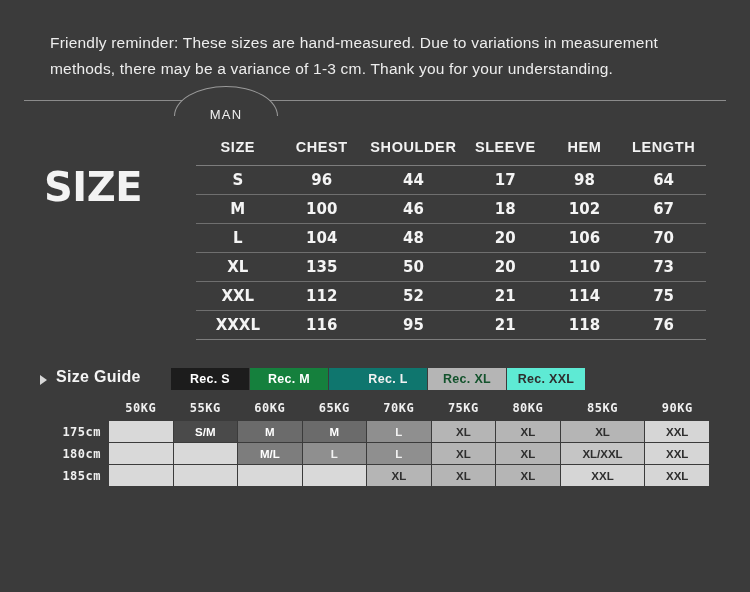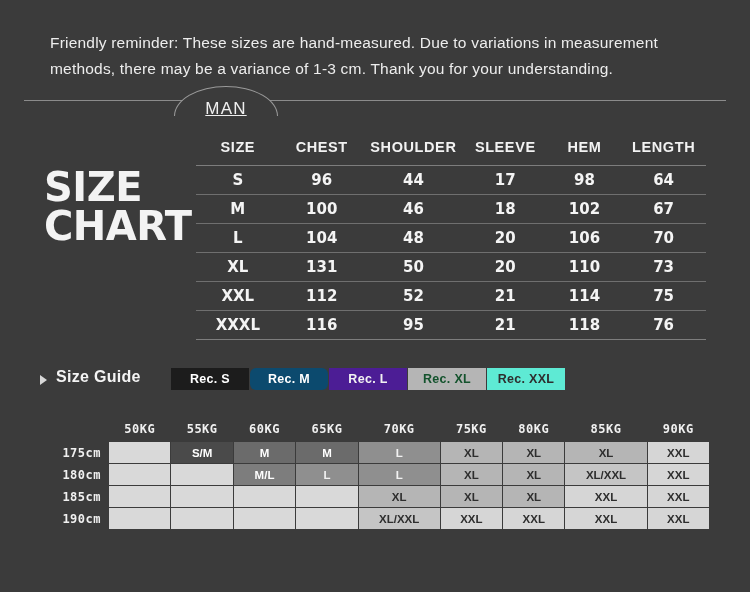--- a/index.html
+++ b/index.html
@@ -53,25 +53,24 @@
     background: #3b3b3b;
     border: 1px solid #9a9a9a;
     border-top-left-radius: 52px 30px;
     border-top-right-radius: 52px 30px;
     border-bottom: none;
     box-sizing: border-box;
     text-align: center;
   }
   .man-bubble span {
     display: block;
-    margin-top: 12px;
-    font-size: 17px;
+    margin-top: 20px;
+    font-size: 13px;
     letter-spacing: 1.2px;
     color: #efefef;
-    text-decoration: underline;
   }
 
   
   .size-chart-title {
     position: absolute;
     left: 44px;
     top: 168px;
     width: 160px;
     font-family: "DejaVu Sans", sans-serif;
     font-weight: bold;
@@ -156,21 +155,21 @@
     font-size: 12.5px;
     font-weight: bold;
     letter-spacing: 0.3px;
     margin-right: 1px;
   }
 
   
   .grid-wrap {
     position: absolute;
     left: 40px;
-    top: 421px;
+    top: 400px;
     width: 670px;
   }
   .wh-table {
     border-collapse: collapse;
     width: 670px;
     font-family: "DejaVu Sans Mono", monospace;
   }
   .wh-table th.wcol {
     font-size: 12px;
     font-weight: bold;
@@ -213,21 +212,20 @@
   <div class="reminder">Friendly reminder: These sizes are hand-measured. Due to variations in measurement methods, there may be a variance of 1-3 cm. Thank you for your understanding.</div>
 
   <div class="divider"></div>
 
   <div class="man-bubble">
     <span>MAN</span>
   </div>
 
   <div class="size-chart-title">
     <div>SIZE</div>
-    <div>CHART</div>
   </div>
 
   <table class="size-table">
     <thead>
       <tr>
         <th class="col-size">SIZE</th>
         <th class="col-chest">CHEST</th>
         <th class="col-shoulder">SHOULDER</th>
         <th class="col-sleeve">SLEEVE</th>
         <th class="col-hem">HEM</th>
@@ -254,21 +252,21 @@
       <tr>
         <td>L</td>
         <td>104</td>
         <td>48</td>
         <td>20</td>
         <td>106</td>
         <td>70</td>
       </tr>
       <tr>
         <td>XL</td>
-        <td>131</td>
+        <td>135</td>
         <td>50</td>
         <td>20</td>
         <td>110</td>
         <td>73</td>
       </tr>
       <tr>
         <td>XXL</td>
         <td>112</td>
         <td>52</td>
         <td>21</td>
@@ -284,22 +282,22 @@
         <td>76</td>
       </tr>
     </tbody>
   </table>
 
   <div class="guide-header">
     <div class="guide-arrow"></div>
     <div class="guide-title">Size Guide</div>
     <div class="rec-chips">
         <div class="rec-chip" style="background: rgb(28, 28, 28); color: rgb(255, 255, 255);">Rec. S</div>
-        <div class="rec-chip" style="background: #0c4a6e; color: rgb(255, 255, 255); border-radius: 6px;">Rec. M</div>
-        <div class="rec-chip" style="background: #4c1d95; color: rgb(242, 242, 242);">Rec. L</div>
+        <div class="rec-chip" style="background: #15803d; color: rgb(255, 255, 255);">Rec. M</div>
+        <div class="rec-chip" style="background: #0f766e; color: rgb(242, 242, 242); padding-left: 20px;">Rec. L</div>
         <div class="rec-chip" style="background: rgb(181, 181, 181); color: #14532d;">Rec. XL</div>
         <div class="rec-chip" style="background: #5eead4; color: rgb(46, 46, 46);">Rec. XXL</div>
       </div>
   </div>
 
   <div class="grid-wrap">
     <table class="wh-table">
       <thead>
         <tr>
           <th class="corner"></th>
@@ -344,29 +342,17 @@
             <td class="cell" style="background: rgb(217, 217, 217); color: rgb(46, 46, 46);"></td>
             <td class="cell" style="background: rgb(217, 217, 217); color: rgb(46, 46, 46);"></td>
             <td class="cell" style="background: rgb(217, 217, 217); color: rgb(46, 46, 46);"></td>
             <td class="cell" style="background: rgb(217, 217, 217); color: rgb(46, 46, 46);"></td>
             <td class="cell" style="background: rgb(181, 181, 181); color: rgb(46, 46, 46);">XL</td>
             <td class="cell" style="background: rgb(181, 181, 181); color: rgb(46, 46, 46);">XL</td>
             <td class="cell" style="background: rgb(181, 181, 181); color: rgb(46, 46, 46);">XL</td>
             <td class="cell" style="background: rgb(214, 214, 214); color: rgb(46, 46, 46);">XXL</td>
             <td class="cell" style="background: rgb(214, 214, 214); color: rgb(46, 46, 46);">XXL</td>
           </tr>
-          <tr>
-            <td class="hcell">190cm</td>
-            <td class="cell" style="background: rgb(217, 217, 217); color: rgb(46, 46, 46);"></td>
-            <td class="cell" style="background: rgb(217, 217, 217); color: rgb(46, 46, 46);"></td>
-            <td class="cell" style="background: rgb(217, 217, 217); color: rgb(46, 46, 46);"></td>
-            <td class="cell" style="background: rgb(217, 217, 217); color: rgb(46, 46, 46);"></td>
-            <td class="cell" style="background: rgb(197, 197, 197); color: rgb(46, 46, 46);">XL/XXL</td>
-            <td class="cell" style="background: rgb(214, 214, 214); color: rgb(46, 46, 46);">XXL</td>
-            <td class="cell" style="background: rgb(214, 214, 214); color: rgb(46, 46, 46);">XXL</td>
-            <td class="cell" style="background: rgb(214, 214, 214); color: rgb(46, 46, 46);">XXL</td>
-            <td class="cell" style="background: rgb(214, 214, 214); color: rgb(46, 46, 46);">XXL</td>
-          </tr>
         </tbody>
     </table>
   </div>
 
 </div>
 
 </body></html>

